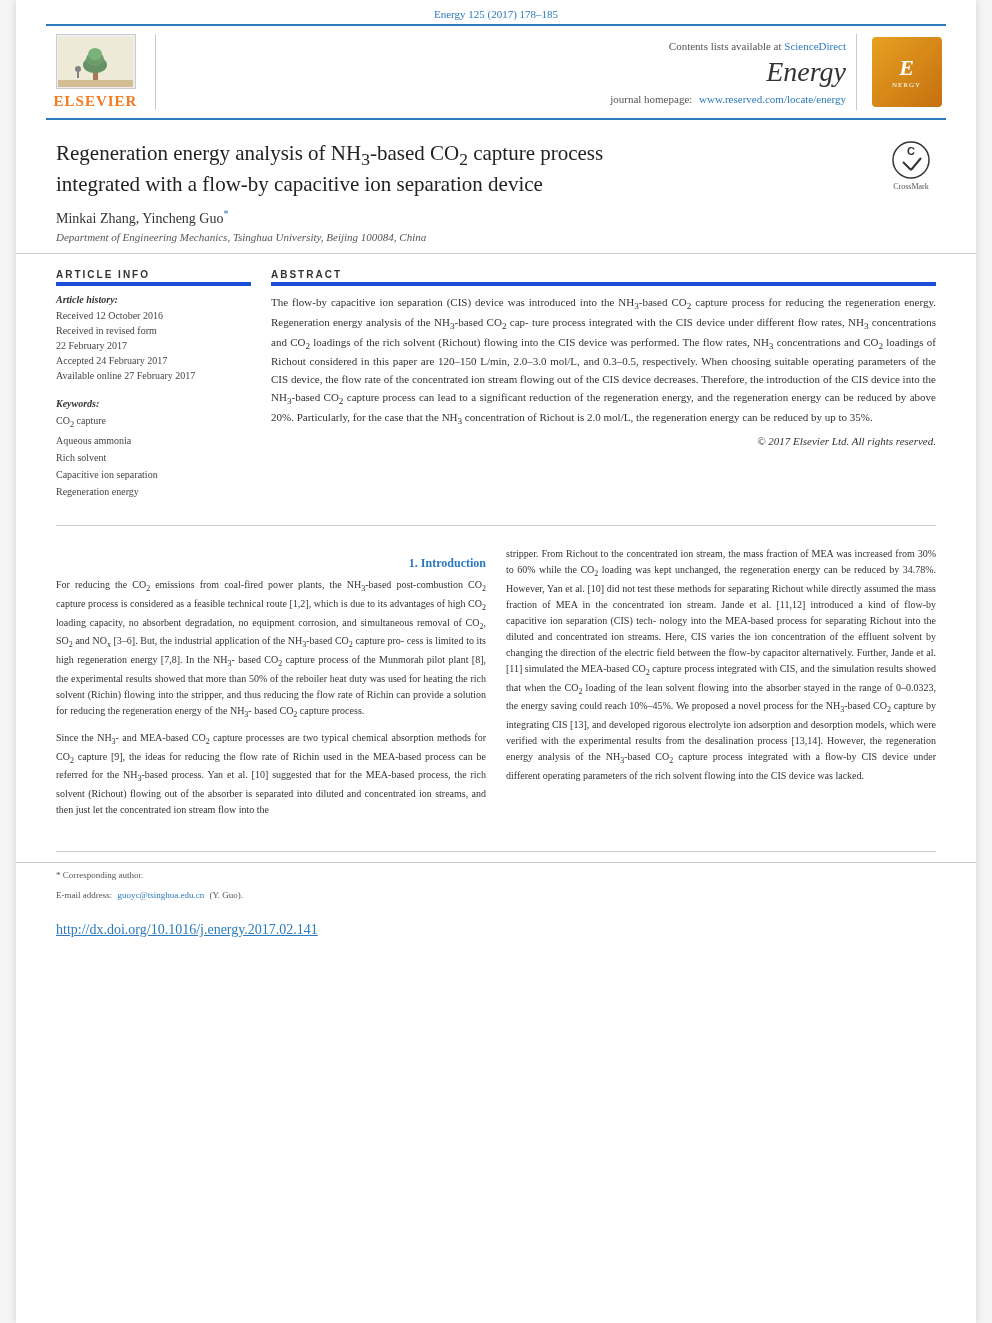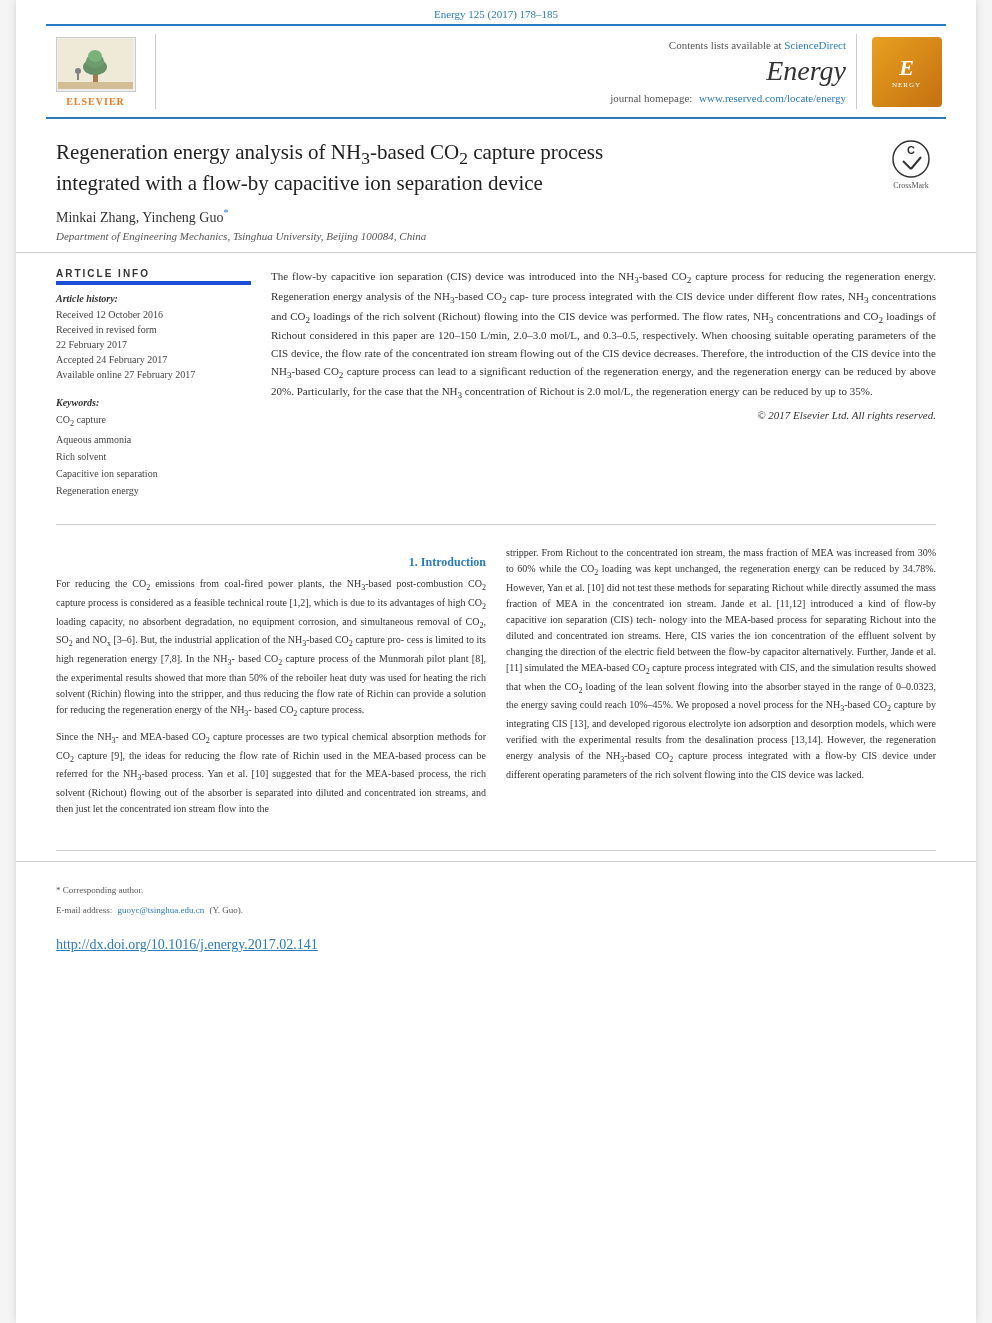--- a/index.html
+++ b/index.html
@@ -60,21 +60,21 @@
       color: #555;
       margin-bottom: 4px;
       position: relative;
       overflow: hidden;
     }
     .elsevier-logo .logo-img svg {
       width: 75px;
       height: 50px;
     }
     .elsevier-logo .elsevier-text {
-      font-size: 10px;
+      font-size: 15px;
       font-weight: bold;
       color: #f47920;
       letter-spacing: 1px;
     }
     .journal-header-center {
       flex: 1;
       display: flex;
       flex-direction: column;
       align-items: flex-end;
       justify-content: center;
@@ -273,21 +273,21 @@
       line-height: 1.6;
       text-align: justify;
       margin-bottom: 8px;
     }
     .body-para sub {
       font-size: 8px;
     }
 
     
     .footer-section {
-      padding: 16px 40px;
+      padding: 0 40px;
       border-top: 1px solid #ccc;
       margin-top: 10px;
     }
     .footnote {
       font-size: 9px;
       color: #555;
       margin-top: 6px;
       line-height: 1.5;
     }
     .footnote a {
@@ -407,20 +407,21 @@
         <div class="info-subheader">Keywords:</div>
         <div class="keyword-item">CO<sub>2</sub> capture</div>
         <div class="keyword-item">Aqueous ammonia</div>
         <div class="keyword-item">Rich solvent</div>
         <div class="keyword-item">Capacitive ion separation</div>
         <div class="keyword-item">Regeneration energy</div>
       </div>
     </div>
 
     <div class="col-right">
+      <div class="section-header-small">ABSTRACT</div>
       <div class="abstract-text">
         The flow-by capacitive ion separation (CIS) device was introduced into the NH<sub>3</sub>-based CO<sub>2</sub> capture
         process for reducing the regeneration energy. Regeneration energy analysis of the NH<sub>3</sub>-based CO<sub>2</sub> cap-
         ture process integrated with the CIS device under different flow rates, NH<sub>3</sub> concentrations and CO<sub>2</sub>
         loadings of the rich solvent (Richout) flowing into the CIS device was performed. The flow rates, NH<sub>3</sub>
         concentrations and CO<sub>2</sub> loadings of Richout considered in this paper are 120–150 L/min, 2.0–3.0 mol/L,
         and 0.3–0.5, respectively. When choosing suitable operating parameters of the CIS device, the flow rate
         of the concentrated ion stream flowing out of the CIS device decreases. Therefore, the introduction of the
         CIS device into the NH<sub>3</sub>-based CO<sub>2</sub> capture process can lead to a significant reduction of the regeneration
         energy, and the regeneration energy can be reduced by above 20%. Particularly, for the case that the NH<sub>3</sub>

